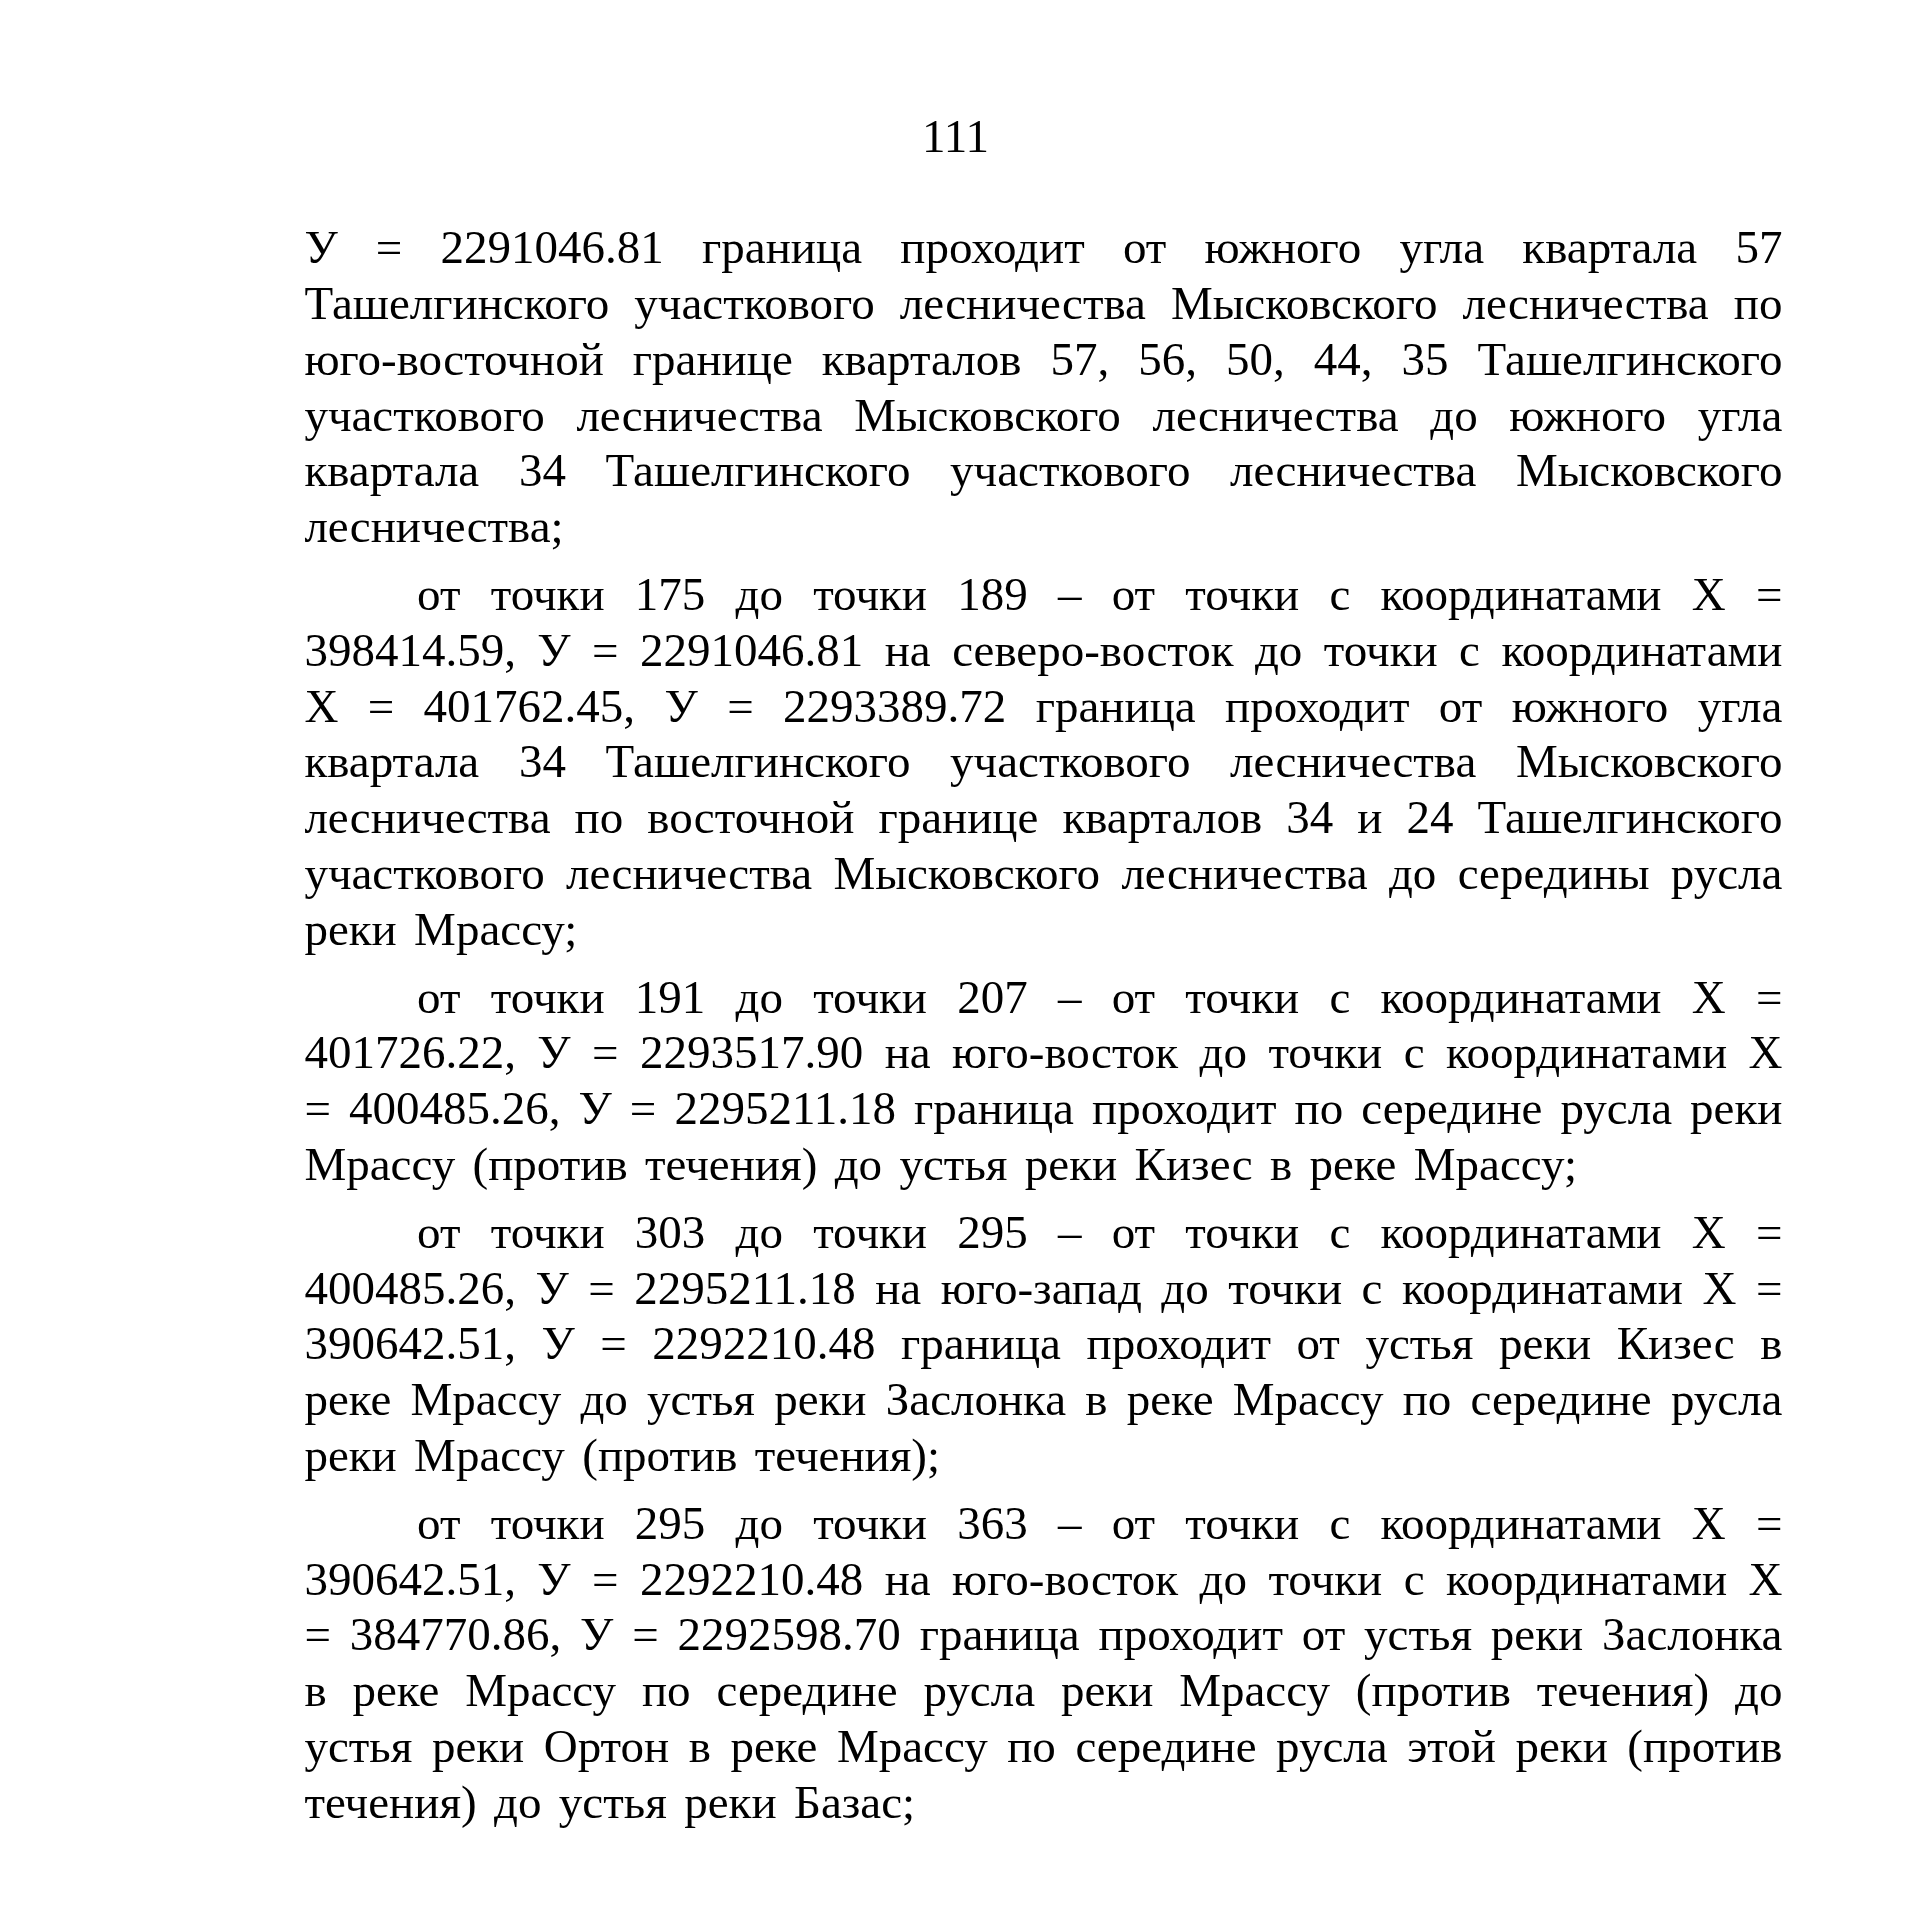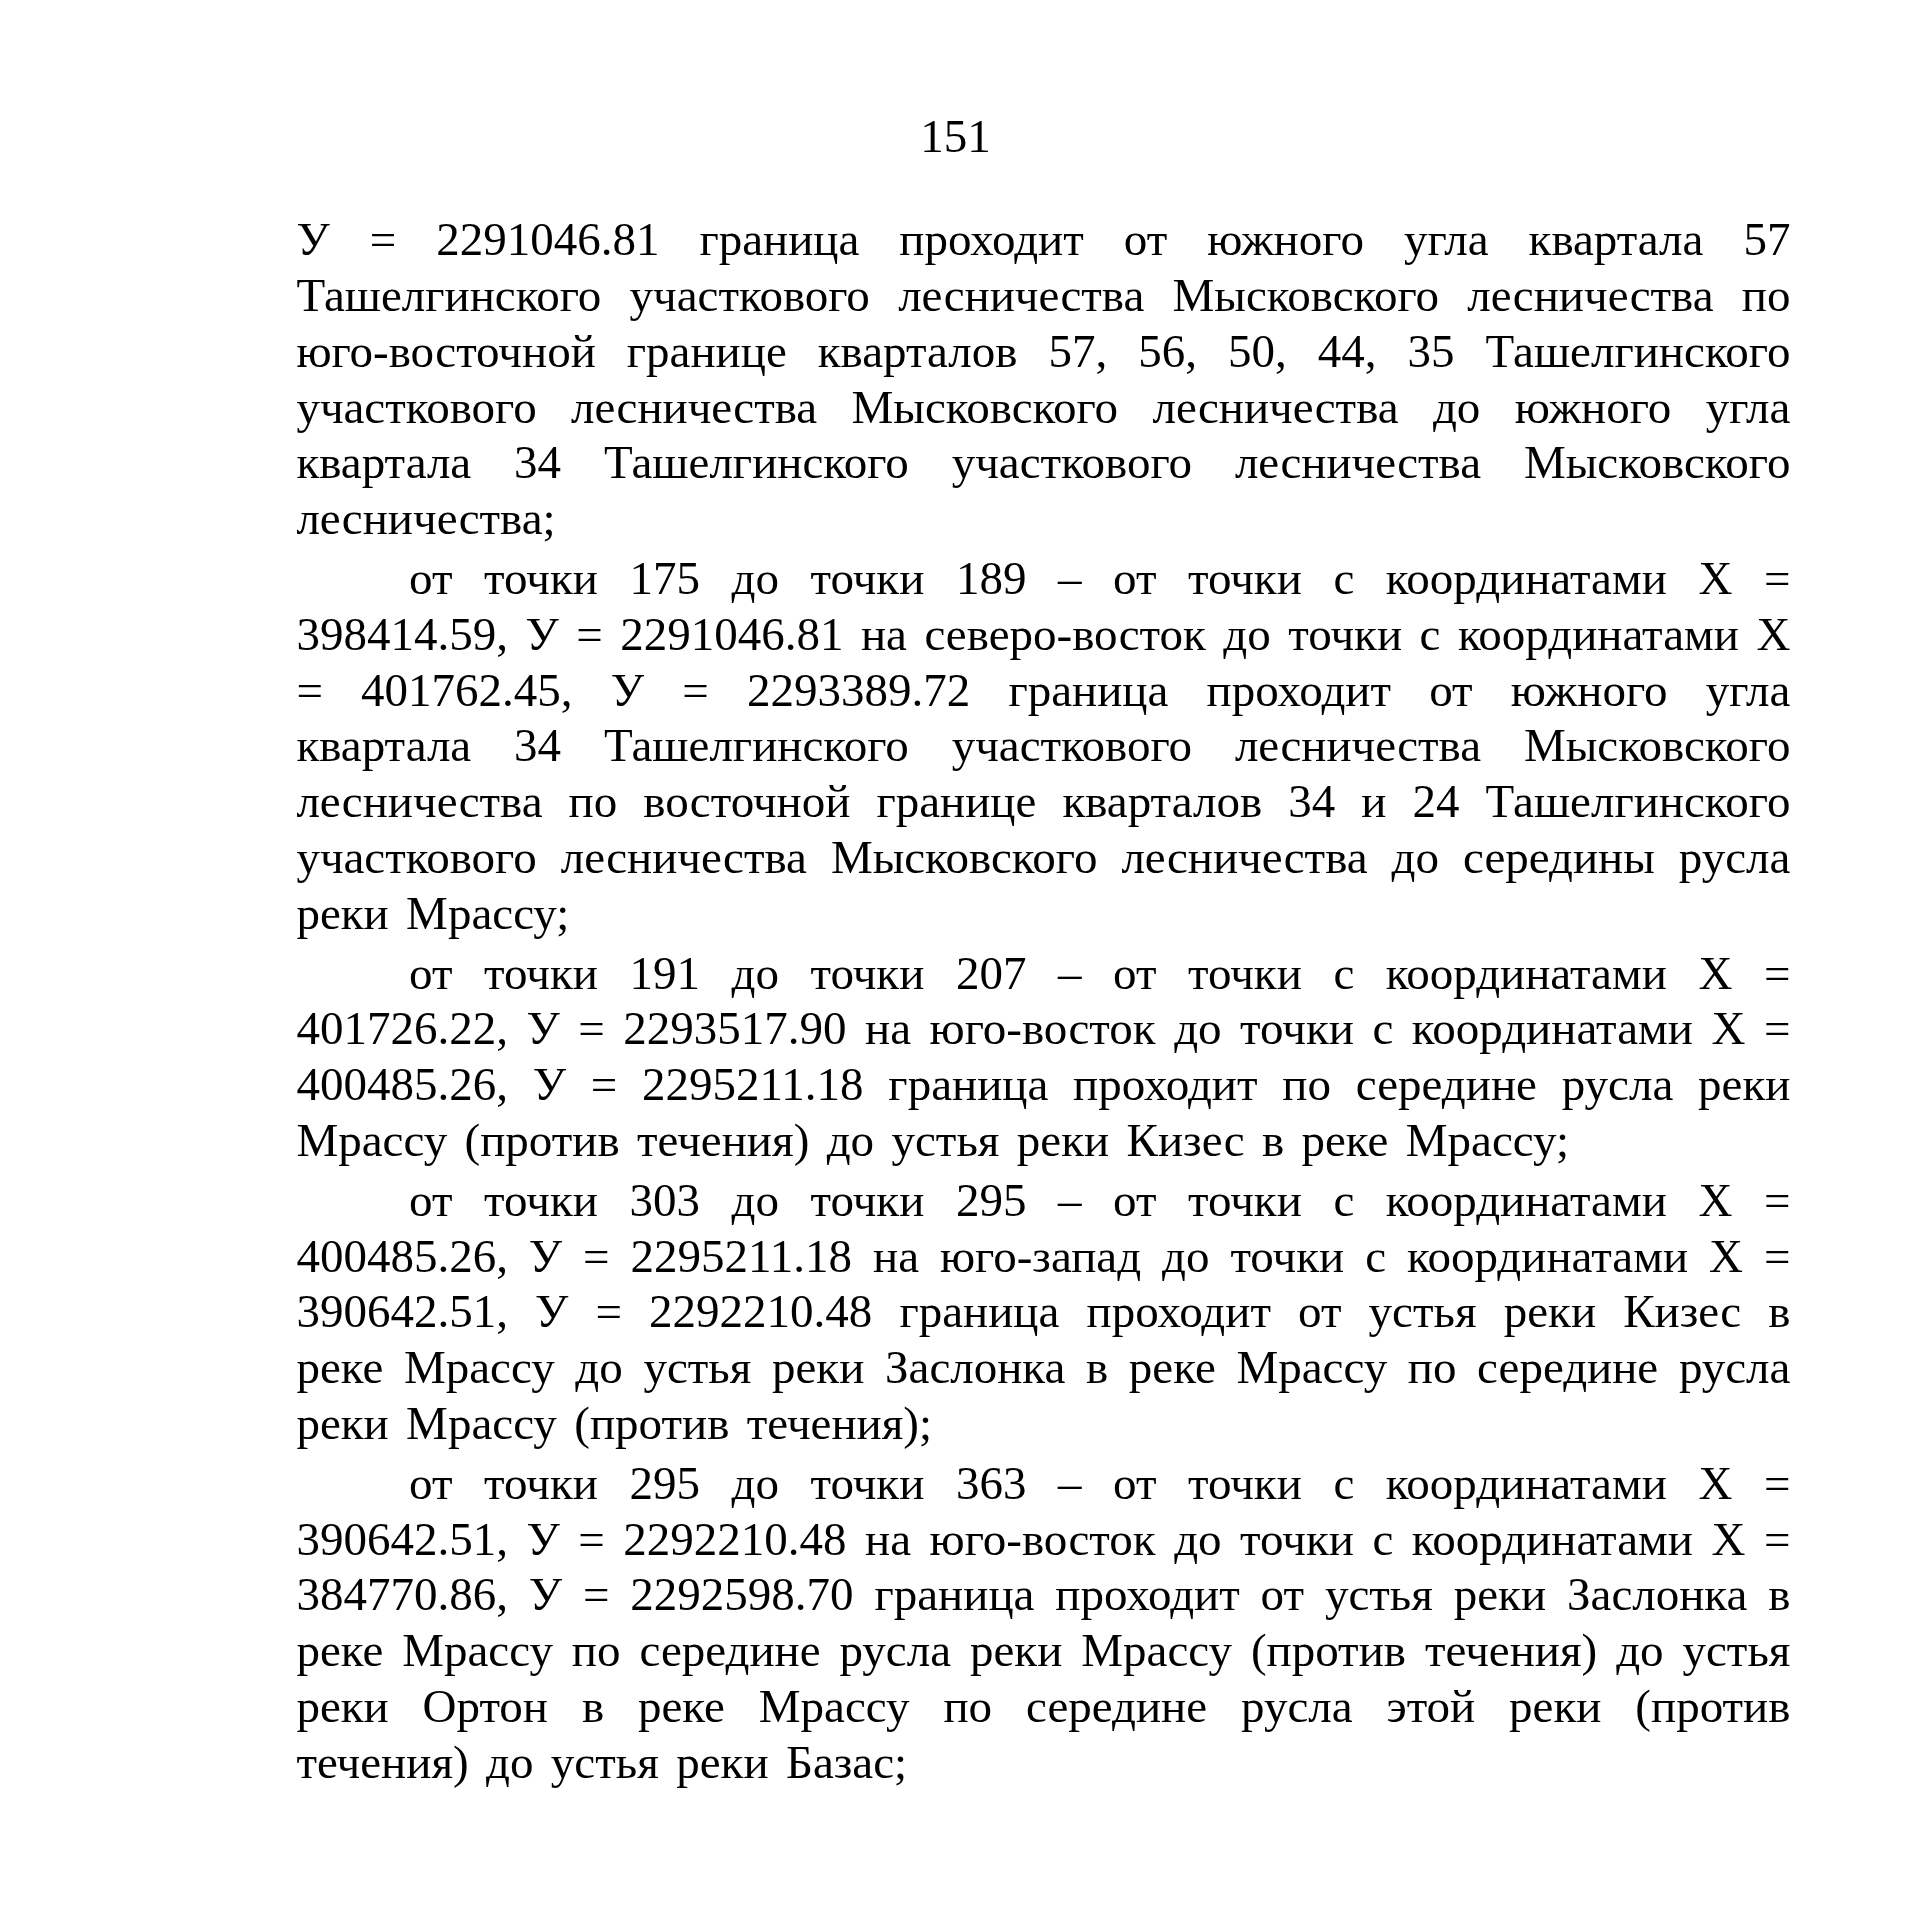--- a/index.html
+++ b/index.html
@@ -30,38 +30,38 @@
     position: absolute;
     top: 10.9vw;
     left: 15.3vw;
     right: 6.1vw;
     font-size: 2.46vw;
     line-height: 2.92vw;
     text-align: justify;
     word-spacing: 0.12em;
   }
   .para {
-    margin: 4px;
+    margin: 12px;
     padding: 0;
     text-indent: 5.9vw;
   }
   .para.no-indent {
     text-indent: 0;
   }
   .para.section-heading {
     margin-top: 2.5vw;
     margin-bottom: 2.7vw;
   }
 </style>
 </head>
 <body>
 
 <div class="page">
 
-  <div class="page-number">151</div>
+  <div class="page-number">111</div>
 
   <div class="content">
 
     <p class="para no-indent">У = 2291046.81 граница проходит от южного угла квартала 57 Ташелгинского участкового лесничества Мысковского лесничества по юго-восточной границе кварталов 57, 56, 50, 44, 35 Ташелгинского участкового лесничества Мысковского лесничества до южного угла квартала 34 Ташелгинского участкового лесничества Мысковского лесничества;</p>
 
     <p class="para">от точки 175 до точки 189 – от точки с координатами Х = 398414.59, У = 2291046.81 на северо-восток до точки с координатами Х = 401762.45, У = 2293389.72 граница проходит от южного угла квартала 34 Ташелгинского участкового лесничества Мысковского лесничества по восточной границе кварталов 34 и 24 Ташелгинского участкового лесничества Мысковского лесничества до середины русла реки Мрассу;</p>
 
 
 
     <p class="para">от точки 191 до точки 207 – от точки с координатами Х = 401726.22, У = 2293517.90 на юго-восток до точки с координатами Х = 400485.26, У = 2295211.18 граница проходит по середине русла реки Мрассу (против течения) до устья реки Кизес в реке Мрассу;</p>

